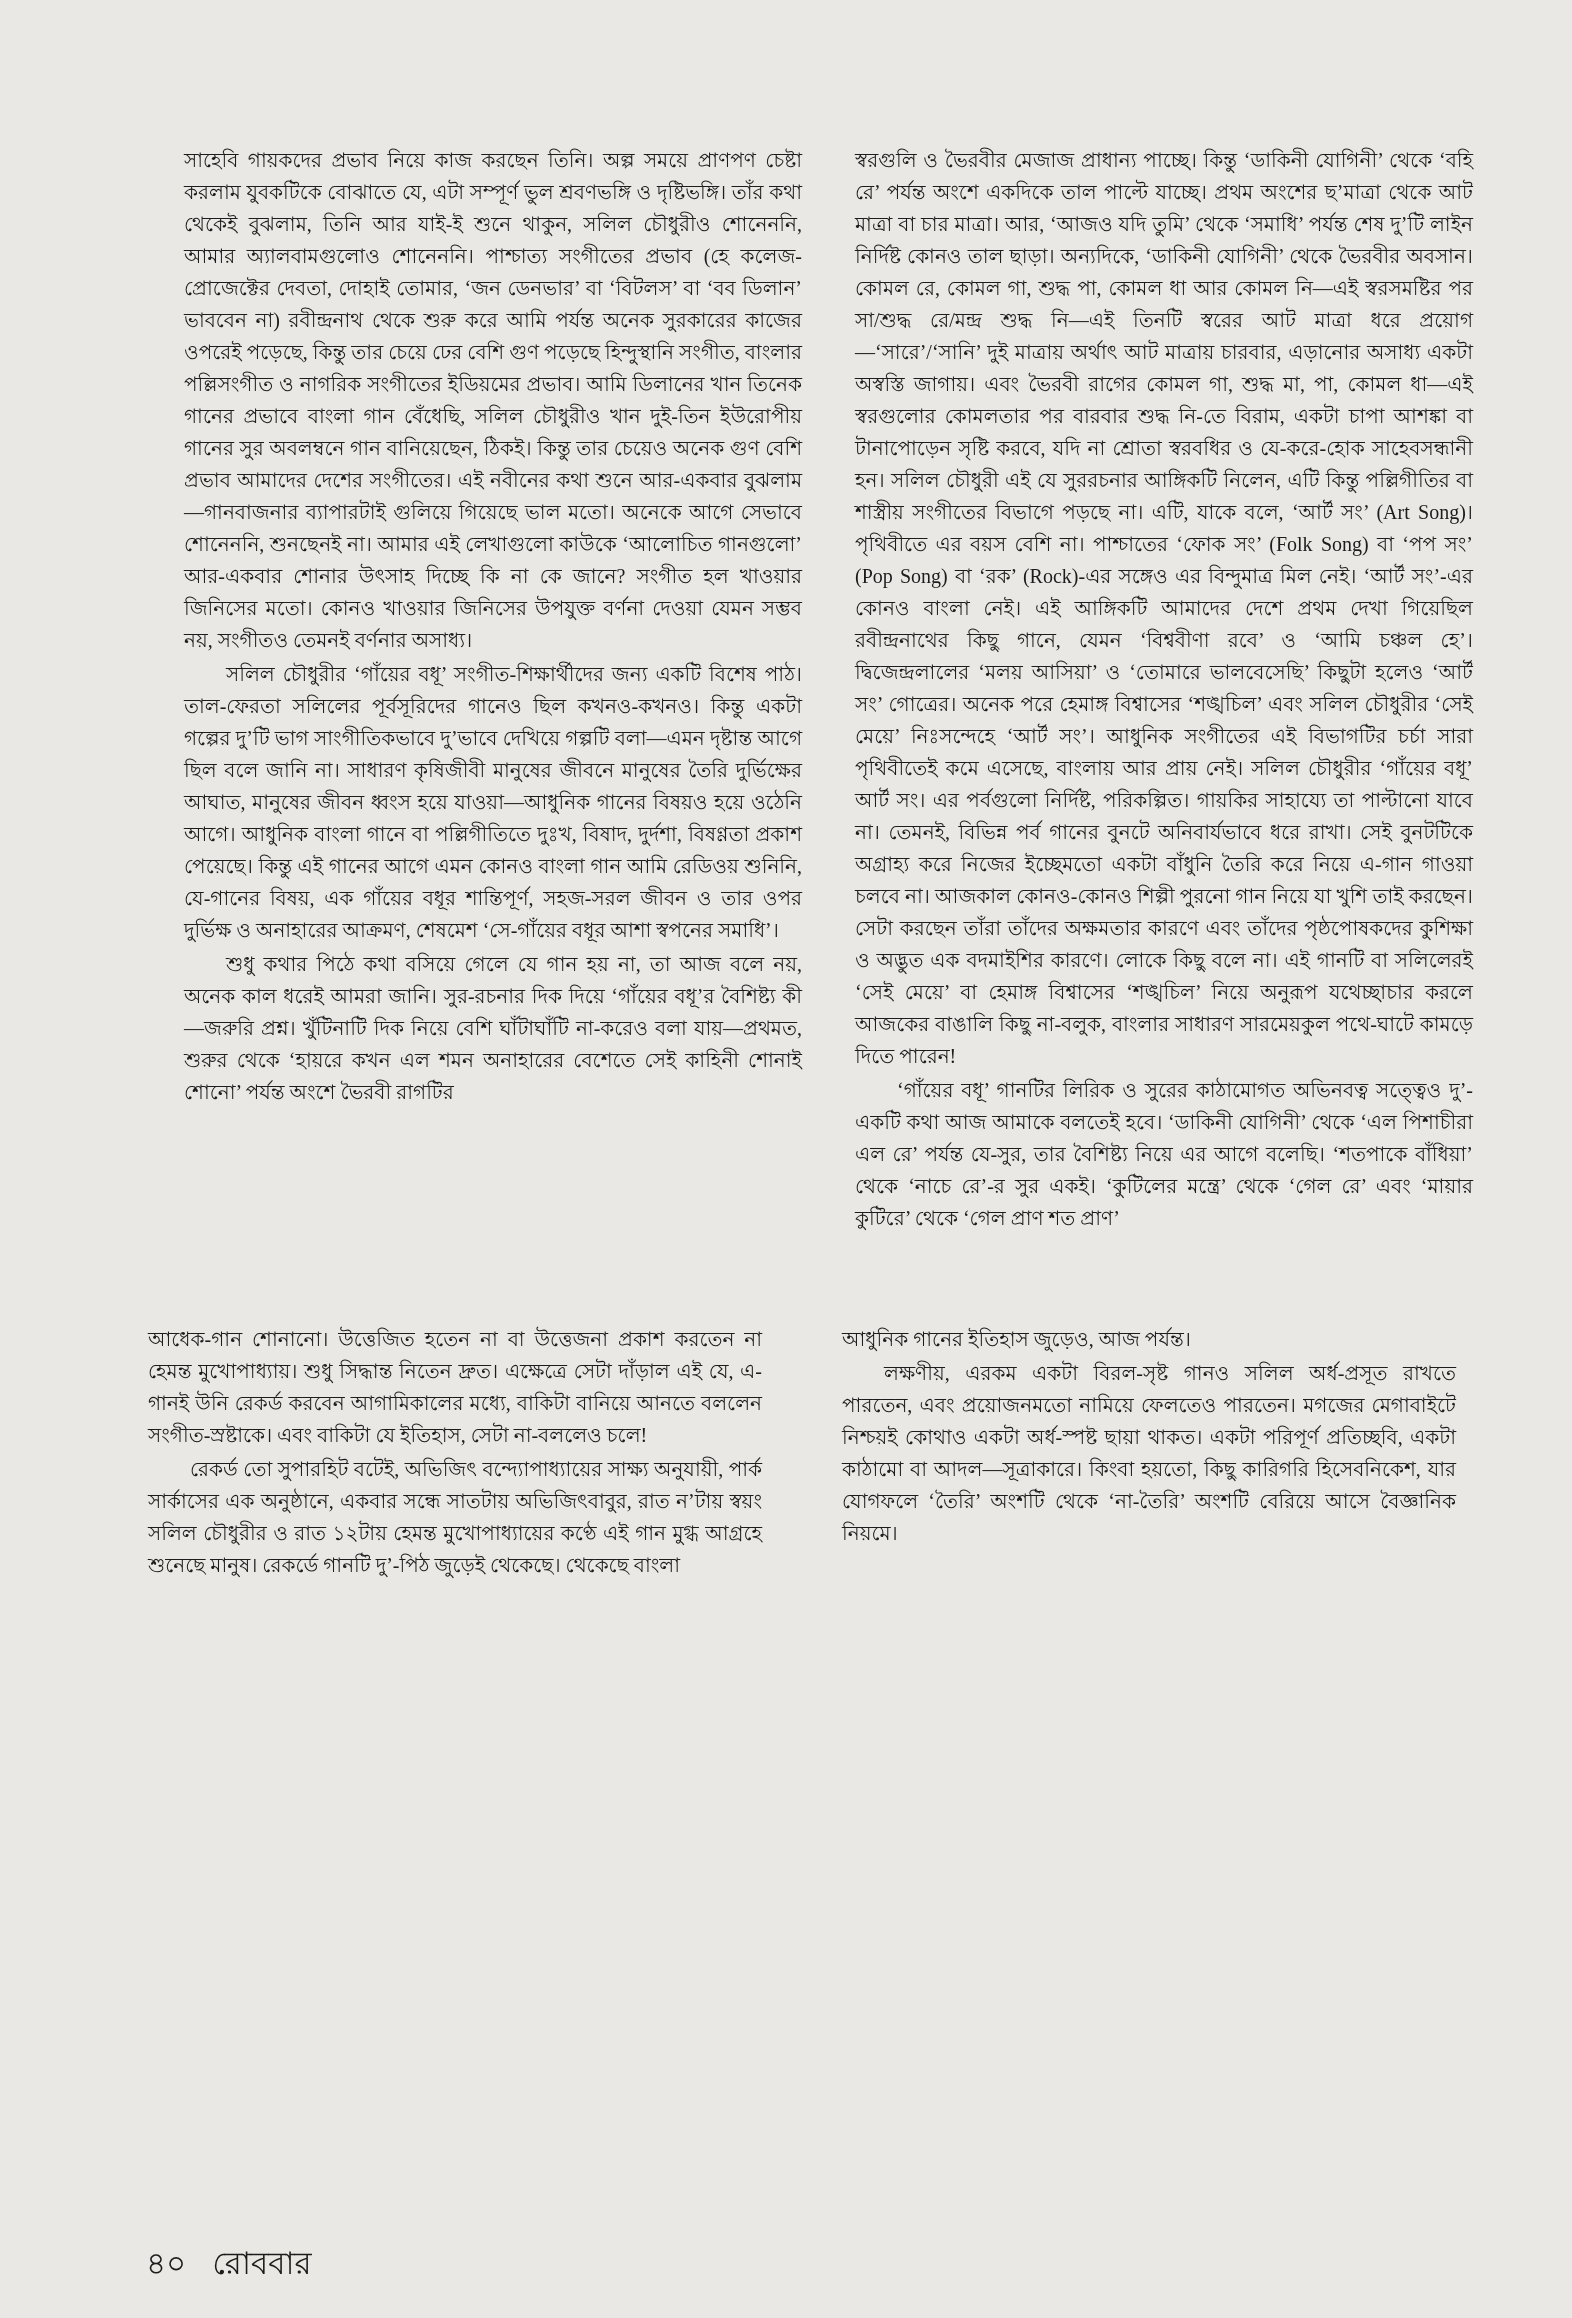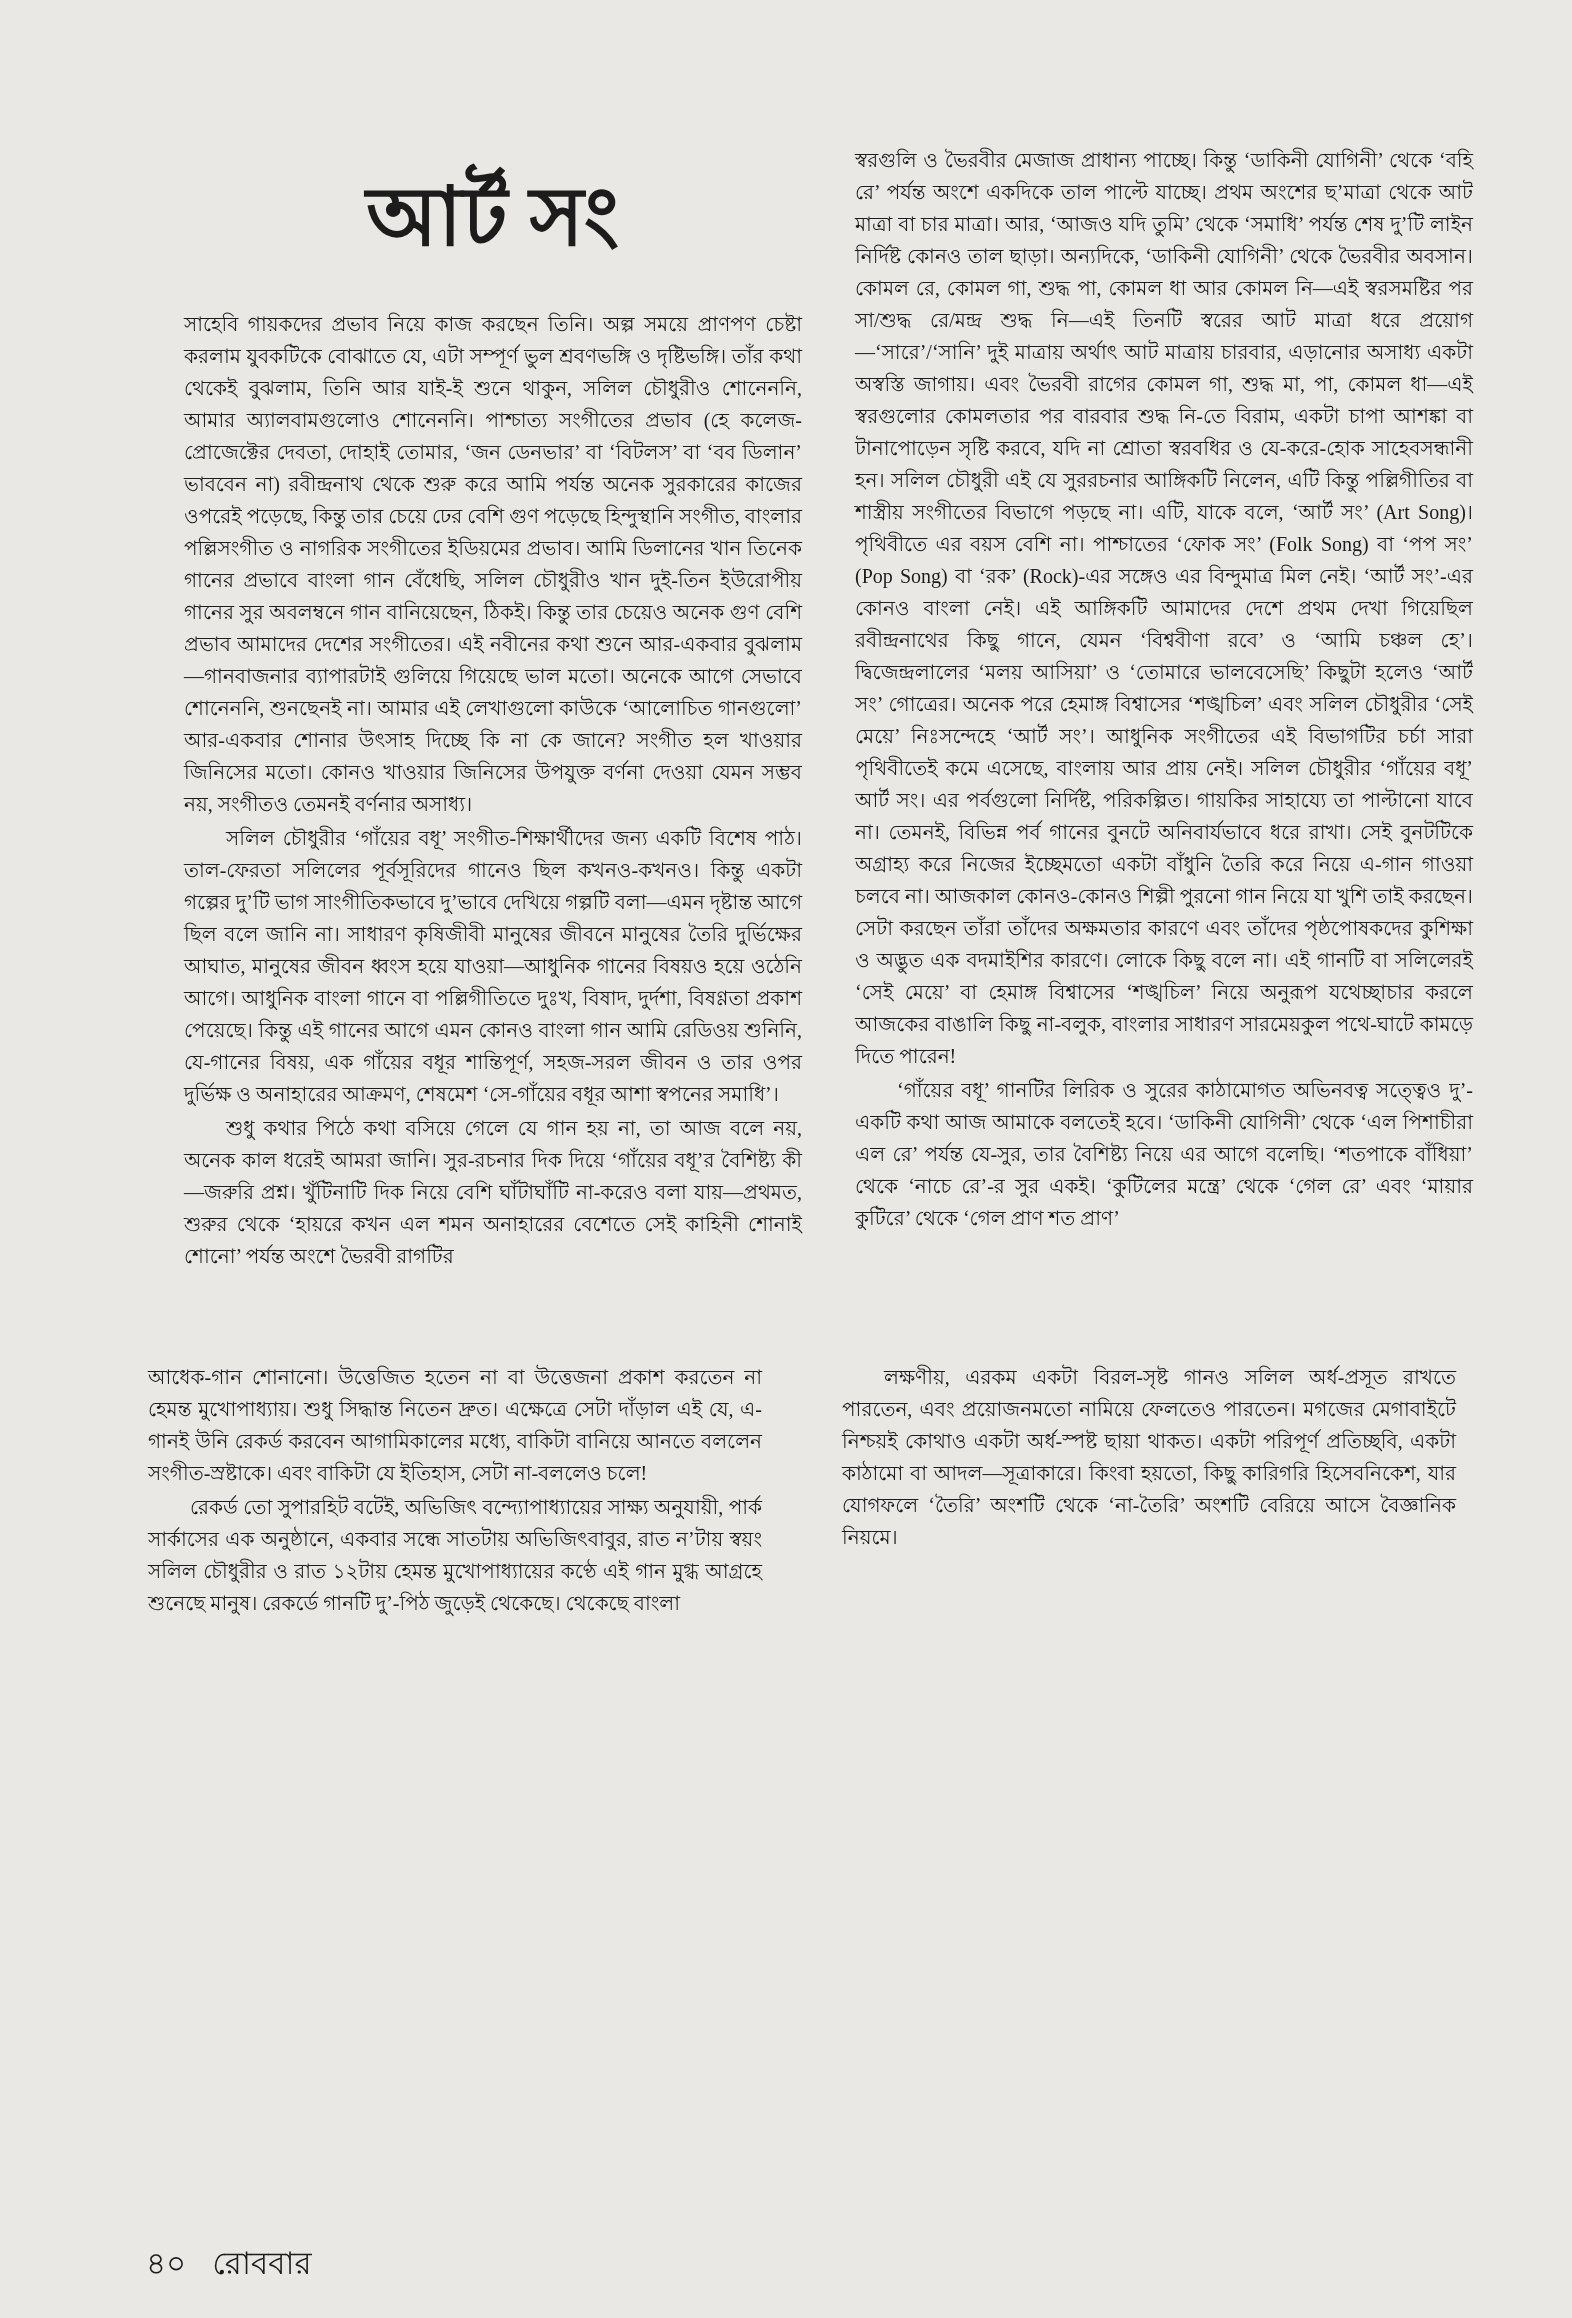--- a/index.html
+++ b/index.html
@@ -71,37 +71,37 @@
   }
 </style>
 </head>
 <body>
 
 <div class="page">
   <div class="inner">
 
     <div class="section top">
       <div class="col">
-        <h1 class="title">আর্ট সং</h1>
         <p class="body-par">সাহেবি গায়কদের প্রভাব নিয়ে কাজ করছেন তিনি। অল্প সময়ে প্রাণপণ চেষ্টা করলাম যুবকটিকে বোঝাতে যে, এটা সম্পূর্ণ ভুল শ্রবণভঙ্গি ও দৃষ্টিভঙ্গি। তাঁর কথা থেকেই বুঝলাম, তিনি আর যাই-ই শুনে থাকুন, সলিল চৌধুরীও শোনেননি, আমার অ্যালবামগুলোও শোনেননি। পাশ্চাত্য সংগীতের প্রভাব (হে কলেজ-প্রোজেক্টের দেবতা, দোহাই তোমার, ‘জন ডেনভার’ বা ‘বিটলস’ বা ‘বব ডিলান’ ভাববেন না) রবীন্দ্রনাথ থেকে শুরু করে আমি পর্যন্ত অনেক সুরকারের কাজের ওপরেই পড়েছে, কিন্তু তার চেয়ে ঢের বেশি গুণ পড়েছে হিন্দুস্থানি সংগীত, বাংলার পল্লিসংগীত ও নাগরিক সংগীতের ইডিয়মের প্রভাব। আমি ডিলানের খান তিনেক গানের প্রভাবে বাংলা গান বেঁধেছি, সলিল চৌধুরীও খান দুই-তিন ইউরোপীয় গানের সুর অবলম্বনে গান বানিয়েছেন, ঠিকই। কিন্তু তার চেয়েও অনেক গুণ বেশি প্রভাব আমাদের দেশের সংগীতের। এই নবীনের কথা শুনে আর-একবার বুঝলাম—গানবাজনার ব্যাপারটাই গুলিয়ে গিয়েছে ভাল মতো। অনেকে আগে সেভাবে শোনেননি, শুনছেনই না। আমার এই লেখাগুলো কাউকে ‘আলোচিত গানগুলো’ আর-একবার শোনার উৎসাহ দিচ্ছে কি না কে জানে? সংগীত হল খাওয়ার জিনিসের মতো। কোনও খাওয়ার জিনিসের উপযুক্ত বর্ণনা দেওয়া যেমন সম্ভব নয়, সংগীতও তেমনই বর্ণনার অসাধ্য।</p>
         <p class="body-par indent">সলিল চৌধুরীর ‘গাঁয়ের বধূ’ সংগীত-শিক্ষার্থীদের জন্য একটি বিশেষ পাঠ। তাল-ফেরতা সলিলের পূর্বসূরিদের গানেও ছিল কখনও-কখনও। কিন্তু একটা গল্পের দু’টি ভাগ সাংগীতিকভাবে দু’ভাবে দেখিয়ে গল্পটি বলা—এমন দৃষ্টান্ত আগে ছিল বলে জানি না। সাধারণ কৃষিজীবী মানুষের জীবনে মানুষের তৈরি দুর্ভিক্ষের আঘাত, মানুষের জীবন ধ্বংস হয়ে যাওয়া—আধুনিক গানের বিষয়ও হয়ে ওঠেনি আগে। আধুনিক বাংলা গানে বা পল্লিগীতিতে দুঃখ, বিষাদ, দুর্দশা, বিষণ্ণতা প্রকাশ পেয়েছে। কিন্তু এই গানের আগে এমন কোনও বাংলা গান আমি রেডিওয় শুনিনি, যে-গানের বিষয়, এক গাঁয়ের বধূর শান্তিপূর্ণ, সহজ-সরল জীবন ও তার ওপর দুর্ভিক্ষ ও অনাহারের আক্রমণ, শেষমেশ ‘সে-গাঁয়ের বধূর আশা স্বপনের সমাধি’।</p>
         <p class="body-par indent">শুধু কথার পিঠে কথা বসিয়ে গেলে যে গান হয় না, তা আজ বলে নয়, অনেক কাল ধরেই আমরা জানি। সুর-রচনার দিক দিয়ে ‘গাঁয়ের বধূ’র বৈশিষ্ট্য কী—জরুরি প্রশ্ন। খুঁটিনাটি দিক নিয়ে বেশি ঘাঁটাঘাঁটি না-করেও বলা যায়—প্রথমত, শুরুর থেকে ‘হায়রে কখন এল শমন অনাহারের বেশেতে সেই কাহিনী শোনাই শোনো’ পর্যন্ত অংশে ভৈরবী রাগটির</p>
       </div>
       <div class="col">
         <p class="body-par">স্বরগুলি ও ভৈরবীর মেজাজ প্রাধান্য পাচ্ছে। কিন্তু ‘ডাকিনী যোগিনী’ থেকে ‘বহি রে’ পর্যন্ত অংশে একদিকে তাল পাল্টে যাচ্ছে। প্রথম অংশের ছ’মাত্রা থেকে আট মাত্রা বা চার মাত্রা। আর, ‘আজও যদি তুমি’ থেকে ‘সমাধি’ পর্যন্ত শেষ দু’টি লাইন নির্দিষ্ট কোনও তাল ছাড়া। অন্যদিকে, ‘ডাকিনী যোগিনী’ থেকে ভৈরবীর অবসান। কোমল রে, কোমল গা, শুদ্ধ পা, কোমল ধা আর কোমল নি—এই স্বরসমষ্টির পর সা/শুদ্ধ রে/মন্দ্র শুদ্ধ নি—এই তিনটি স্বরের আট মাত্রা ধরে প্রয়োগ—‘সারে’/‘সানি’ দুই মাত্রায় অর্থাৎ আট মাত্রায় চারবার, এড়ানোর অসাধ্য একটা অস্বস্তি জাগায়। এবং ভৈরবী রাগের কোমল গা, শুদ্ধ মা, পা, কোমল ধা—এই স্বরগুলোর কোমলতার পর বারবার শুদ্ধ নি-তে বিরাম, একটা চাপা আশঙ্কা বা টানাপোড়েন সৃষ্টি করবে, যদি না শ্রোতা স্বরবধির ও যে-করে-হোক সাহেবসন্ধানী হন। সলিল চৌধুরী এই যে সুররচনার আঙ্গিকটি নিলেন, এটি কিন্তু পল্লিগীতির বা শাস্ত্রীয় সংগীতের বিভাগে পড়ছে না। এটি, যাকে বলে, ‘আর্ট সং’ (Art Song)। পৃথিবীতে এর বয়স বেশি না। পাশ্চাতের ‘ফোক সং’ (Folk Song) বা ‘পপ সং’ (Pop Song) বা ‘রক’ (Rock)-এর সঙ্গেও এর বিন্দুমাত্র মিল নেই। ‘আর্ট সং’-এর কোনও বাংলা নেই। এই আঙ্গিকটি আমাদের দেশে প্রথম দেখা গিয়েছিল রবীন্দ্রনাথের কিছু গানে, যেমন ‘বিশ্ববীণা রবে’ ও ‘আমি চঞ্চল হে’। দ্বিজেন্দ্রলালের ‘মলয় আসিয়া’ ও ‘তোমারে ভালবেসেছি’ কিছুটা হলেও ‘আর্ট সং’ গোত্রের। অনেক পরে হেমাঙ্গ বিশ্বাসের ‘শঙ্খচিল’ এবং সলিল চৌধুরীর ‘সেই মেয়ে’ নিঃসন্দেহে ‘আর্ট সং’। আধুনিক সংগীতের এই বিভাগটির চর্চা সারা পৃথিবীতেই কমে এসেছে, বাংলায় আর প্রায় নেই। সলিল চৌধুরীর ‘গাঁয়ের বধূ’ আর্ট সং। এর পর্বগুলো নির্দিষ্ট, পরিকল্পিত। গায়কির সাহায্যে তা পাল্টানো যাবে না। তেমনই, বিভিন্ন পর্ব গানের বুনটে অনিবার্যভাবে ধরে রাখা। সেই বুনটটিকে অগ্রাহ্য করে নিজের ইচ্ছেমতো একটা বাঁধুনি তৈরি করে নিয়ে এ-গান গাওয়া চলবে না। আজকাল কোনও-কোনও শিল্পী পুরনো গান নিয়ে যা খুশি তাই করছেন। সেটা করছেন তাঁরা তাঁদের অক্ষমতার কারণে এবং তাঁদের পৃষ্ঠপোষকদের কুশিক্ষা ও অদ্ভুত এক বদমাইশির কারণে। লোকে কিছু বলে না। এই গানটি বা সলিলেরই ‘সেই মেয়ে’ বা হেমাঙ্গ বিশ্বাসের ‘শঙ্খচিল’ নিয়ে অনুরূপ যথেচ্ছাচার করলে আজকের বাঙালি কিছু না-বলুক, বাংলার সাধারণ সারমেয়কুল পথে-ঘাটে কামড়ে দিতে পারেন!</p>
         <p class="body-par indent">‘গাঁয়ের বধূ’ গানটির লিরিক ও সুরের কাঠামোগত অভিনবত্ব  সত্ত্বেও দু’-একটি কথা আজ আমাকে বলতেই হবে। ‘ডাকিনী যোগিনী’ থেকে ‘এল পিশাচীরা এল রে’ পর্যন্ত যে-সুর, তার বৈশিষ্ট্য নিয়ে এর আগে বলেছি। ‘শতপাকে বাঁধিয়া’ থেকে ‘নাচে রে’-র সুর একই। ‘কুটিলের মন্ত্রে’ থেকে ‘গেল রে’ এবং ‘মায়ার কুটিরে’ থেকে ‘গেল প্রাণ শত প্রাণ’</p>
       </div>
     </div>
 
     <div class="section bottom">
       <div class="col">
         <p class="body-par">আধেক-গান শোনানো। উত্তেজিত হতেন না বা উত্তেজনা প্রকাশ করতেন না হেমন্ত মুখোপাধ্যায়। শুধু সিদ্ধান্ত নিতেন দ্রুত। এক্ষেত্রে সেটা দাঁড়াল এই যে, এ-গানই উনি রেকর্ড করবেন আগামিকালের মধ্যে, বাকিটা বানিয়ে আনতে বললেন সংগীত-স্রষ্টাকে। এবং বাকিটা যে ইতিহাস, সেটা না-বললেও চলে!</p>
         <p class="body-par indent">রেকর্ড তো সুপারহিট বটেই, অভিজিৎ বন্দ্যোপাধ্যায়ের সাক্ষ্য অনুযায়ী, পার্ক সার্কাসের এক অনুষ্ঠানে, একবার সন্ধে সাতটায় অভিজিৎবাবুর, রাত ন’টায় স্বয়ং সলিল চৌধুরীর ও রাত ১২টায় হেমন্ত মুখোপাধ্যায়ের কণ্ঠে এই গান মুগ্ধ আগ্রহে শুনেছে মানুষ। রেকর্ডে গানটি দু’-পিঠ জুড়েই থেকেছে। থেকেছে বাংলা</p>
       </div>
       <div class="col">
+        <p class="body-par">আধুনিক গানের ইতিহাস জুড়েও, আজ পর্যন্ত।</p>
         <p class="body-par indent">লক্ষণীয়, এরকম একটা বিরল-সৃষ্ট গানও সলিল অর্ধ-প্রসূত রাখতে পারতেন, এবং প্রয়োজনমতো নামিয়ে ফেলতেও পারতেন। মগজের মেগাবাইটে নিশ্চয়ই কোথাও একটা অর্ধ-স্পষ্ট ছায়া থাকত। একটা পরিপূর্ণ প্রতিচ্ছবি, একটা কাঠামো বা আদল—সূত্রাকারে। কিংবা হয়তো, কিছু কারিগরি হিসেবনিকেশ, যার যোগফলে ‘তৈরি’ অংশটি থেকে ‘না-তৈরি’ অংশটি বেরিয়ে আসে বৈজ্ঞানিক নিয়মে।</p>
       </div>
     </div>
 
     <div class="page-footer">
       <span class="num">৪০</span><span>রোববার</span>
     </div>
 
   </div>
 </div>

